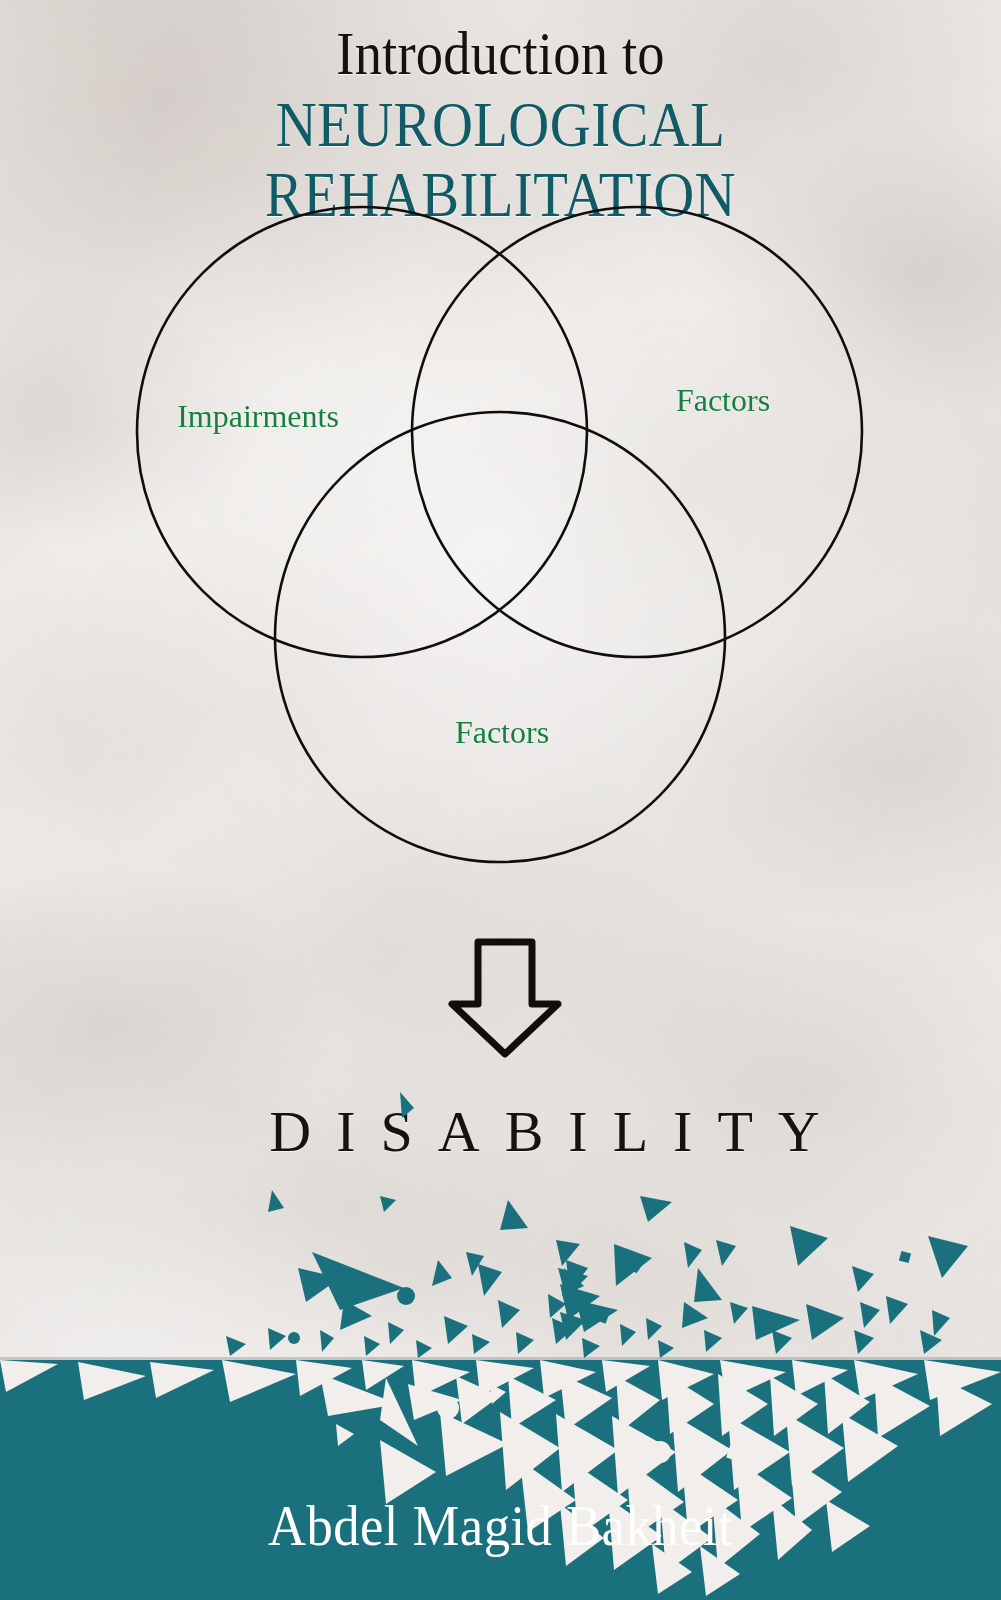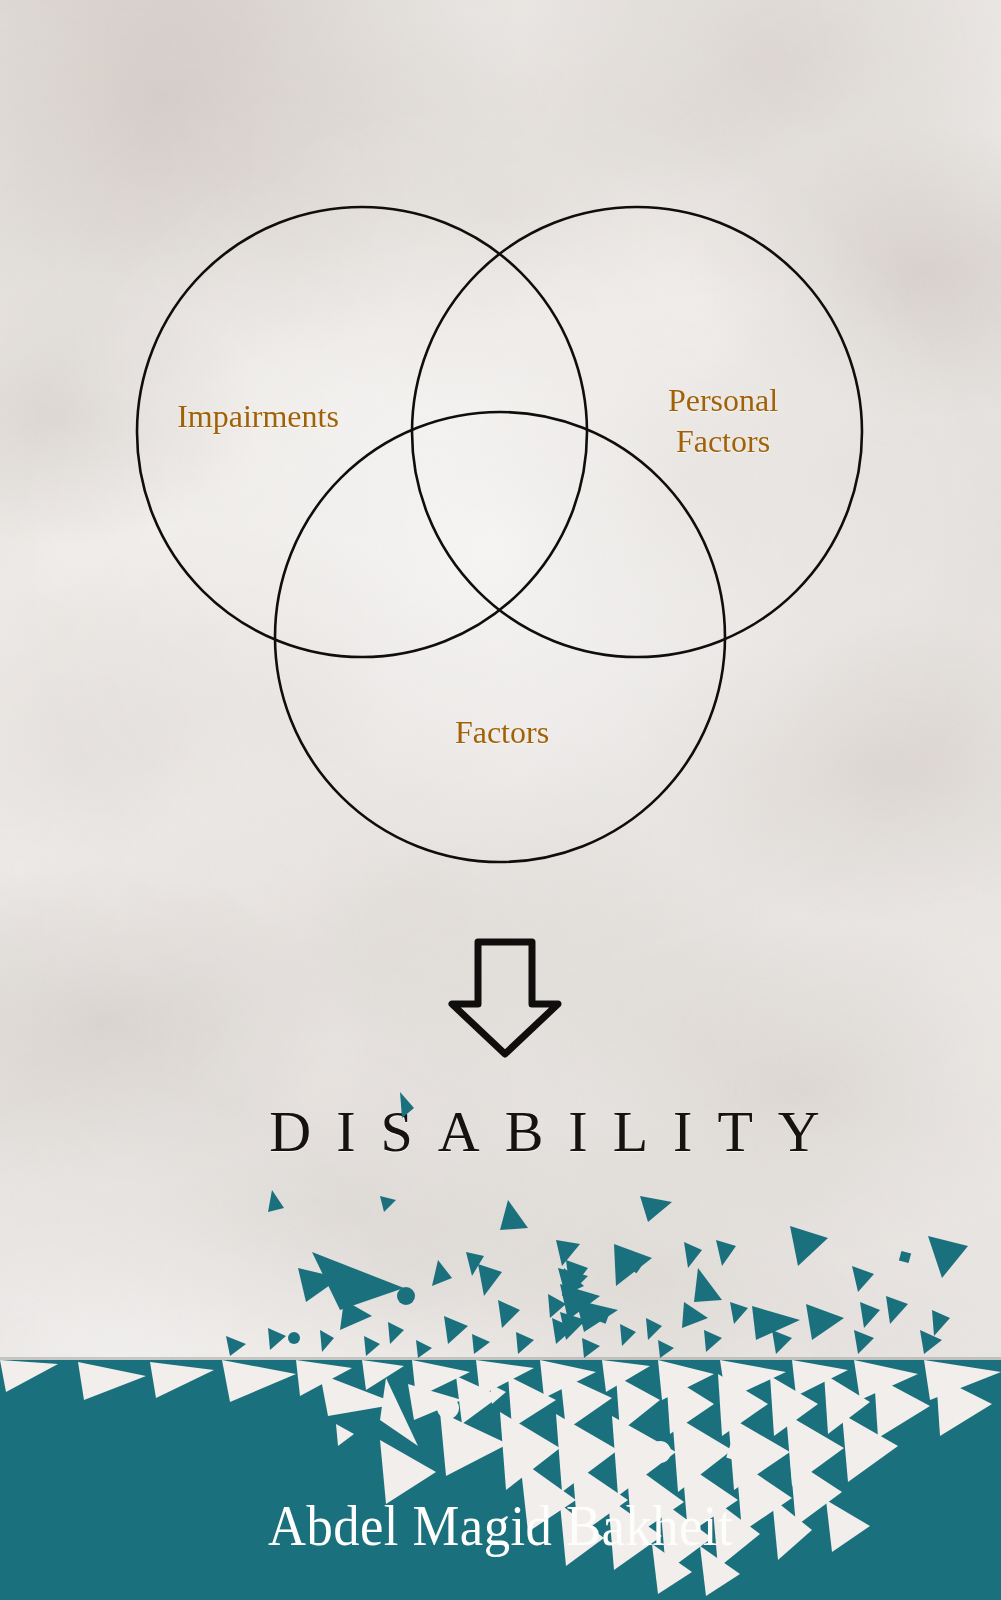--- a/index.html
+++ b/index.html
@@ -86,21 +86,21 @@
   
   .venn {
     position: absolute;
     top: 0;
     left: 0;
   }
   .venn-label {
     position: absolute;
     font-family: "Liberation Serif", serif;
     font-size: 32px;
-    color: #a16207;
+    color: #15803d;
     text-align: center;
     line-height: 1.28;
     white-space: nowrap;
     text-shadow: 0 1px 1px rgba(255,255,255,0.7);
   }
   #lbl-impairments { left: 148px; top: 396px; width: 220px; }
   #lbl-personal    { left: 608px; top: 380px; width: 230px; }
   #lbl-environment { left: 352px; top: 712px; width: 300px; }
 
   
@@ -198,31 +198,34 @@
           </feComponentTransfer>
       </filter>
     </defs>
     <rect width="1001" height="1600" filter="url(#blotch2)"></rect>
     <rect width="1001" height="1600" filter="url(#blotch)" opacity="0.75"></rect>
     <rect width="1001" height="1600" filter="url(#grain)" opacity="0.5"></rect>
   </svg>
 
   <div class="paper-sheen"></div>
 
+  <div class="title-block">
+    <div class="title-line1">Introduction to</div>
+    <div class="title-line2">NEUROLOGICAL REHABILITATION</div>
+  </div>
 
   <svg class="venn" width="1001" height="900" viewBox="0 0 1001 900" aria-hidden="true">
     <circle cx="362" cy="432" r="225" fill="none" stroke="#100e0c" stroke-width="2.6"></circle>
     <circle cx="637" cy="432" r="225" fill="none" stroke="#100e0c" stroke-width="2.6"></circle>
     <circle cx="500" cy="637" r="225" fill="none" stroke="#100e0c" stroke-width="2.6"></circle>
   </svg>
 
   <div class="venn-label" id="lbl-impairments">Impairments</div>
 
   <div class="venn-label" id="lbl-personal">
-    <div>Personal</div>
     <div>Factors</div>
   </div>
 
   <div class="venn-label" id="lbl-environment">
     <div>Factors</div>
   </div>
 
   <div class="arrow-wrap">
     <svg width="130" height="130" viewBox="0 0 130 130" aria-hidden="true">
       <path d="M 38 12 L 92 12 L 92 74 L 118 74 L 65 124 L 12 74 L 38 74 Z" fill="none" stroke="#100e0c" stroke-width="7" stroke-linejoin="round" stroke-linecap="round"></path>

